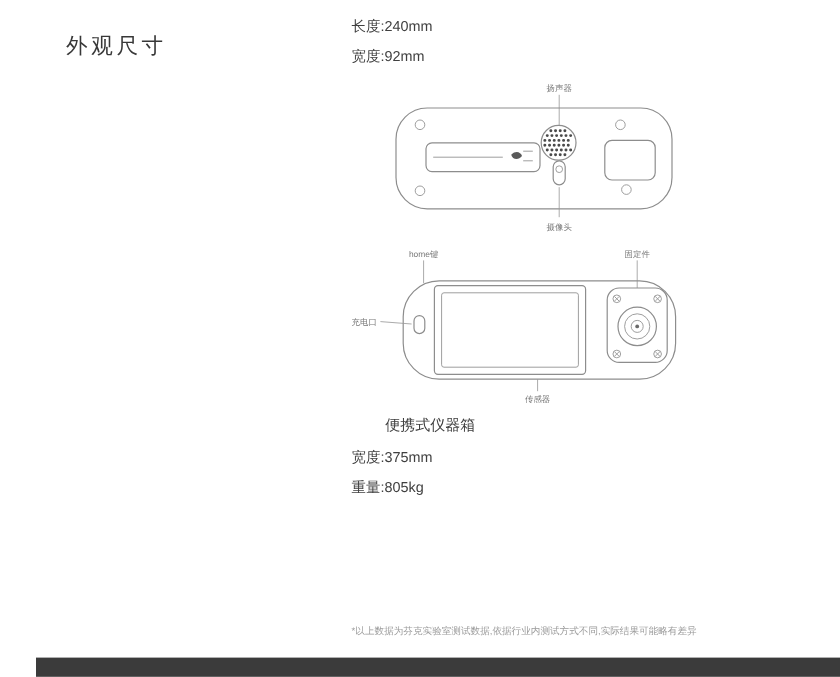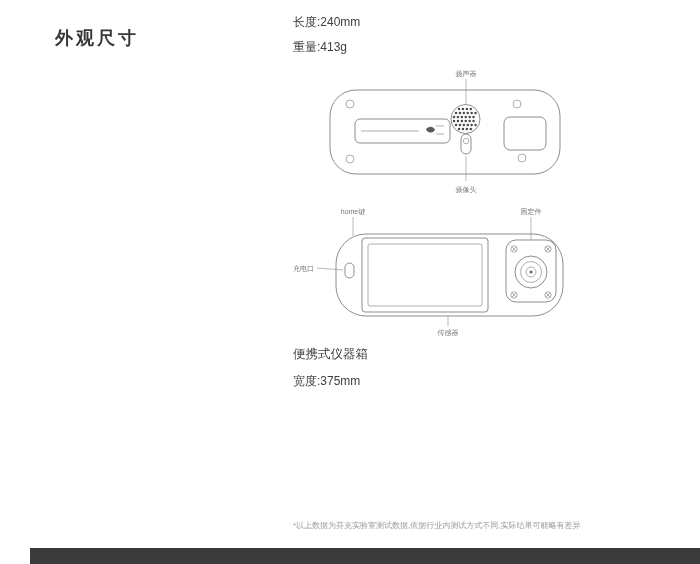--- a/index.html
+++ b/index.html
@@ -4,29 +4,29 @@
 <style>
   html,body{margin:0;padding:0;}
   body{
     width:700px;height:564px;position:relative;overflow:hidden;
     background:#ffffff;
     font-family:"Liberation Sans","DejaVu Sans",sans-serif;
     color:#444;
   }
   .page-title{
     position:absolute;left:55px;top:14px;
-    font-size:18px;letter-spacing:3px;color:#383838;font-weight:700;
+    font-size:18px;letter-spacing:3px;color:#383838;font-weight:400;
   }
   .spec-col{
     position:absolute;left:293px;top:16px;width:300px;
   }
   .section-heading{
     font-size:12.5px;line-height:13px;color:#3d3d3d;margin:0 0 14px 0;font-weight:400;
   }
-  .section-heading.case{margin-top:12px;}
+  .section-heading.case{margin-top:12px;margin-left:28px;}
   .spec{
     font-size:12px;line-height:13px;color:#404040;margin:0 0 12px 0;
   }
   .device-svg{display:block;}
   #device-top{margin:0 0 0 30px;}
   #device-front{margin:8px 0 0 0;}
   .footnote{
     position:absolute;left:293px;top:521px;width:300px;
     font-size:8px;color:#9a9a9a;line-height:9px;
   }
@@ -43,21 +43,21 @@
   svg .leader{stroke:#9a9a9a;stroke-width:0.7;}
 </style>
 </head>
 <body>
 
 <h1 class="page-title">外观尺寸</h1>
 
 <div class="spec-col">
 
   <div class="spec">长度:240mm</div>
-  <div class="spec">重量:413g</div>
+  <div class="spec">宽度:92mm</div>
 
   <svg id="device-top" class="device-svg" width="250" height="130" viewBox="0 0 250 130">
 
     <text x="143" y="10" text-anchor="middle">扬声器</text>
     <line class="leader" x1="143" y1="13" x2="143" y2="39"></line>
 
     <rect class="outline" x="7" y="24" width="230" height="84" rx="26"></rect>
 
     <circle class="thin" cx="27" cy="38" r="4"></circle>
     <circle class="thin" cx="27" cy="93" r="4"></circle>
@@ -127,18 +127,19 @@
       <circle class="thin" cx="238" cy="68" r="5"></circle>
       <circle cx="238" cy="68" r="1.6" fill="#6a6a6a"></circle>
     </g>
 
     <line class="leader" x1="155" y1="112" x2="155" y2="122"></line>
     <text x="155" y="131" text-anchor="middle">传感器</text>
   </svg>
 
   <h2 class="section-heading case">便携式仪器箱</h2>
   <div class="spec">宽度:375mm</div>
+  <div class="spec">重量:805kg</div>
 
 </div>
 
 <div class="footnote">*以上数据为芬克实验室测试数据,依据行业内测试方式不同,实际结果可能略有差异</div>
 
 <div class="footer-bar"></div>
 
 </body></html>

